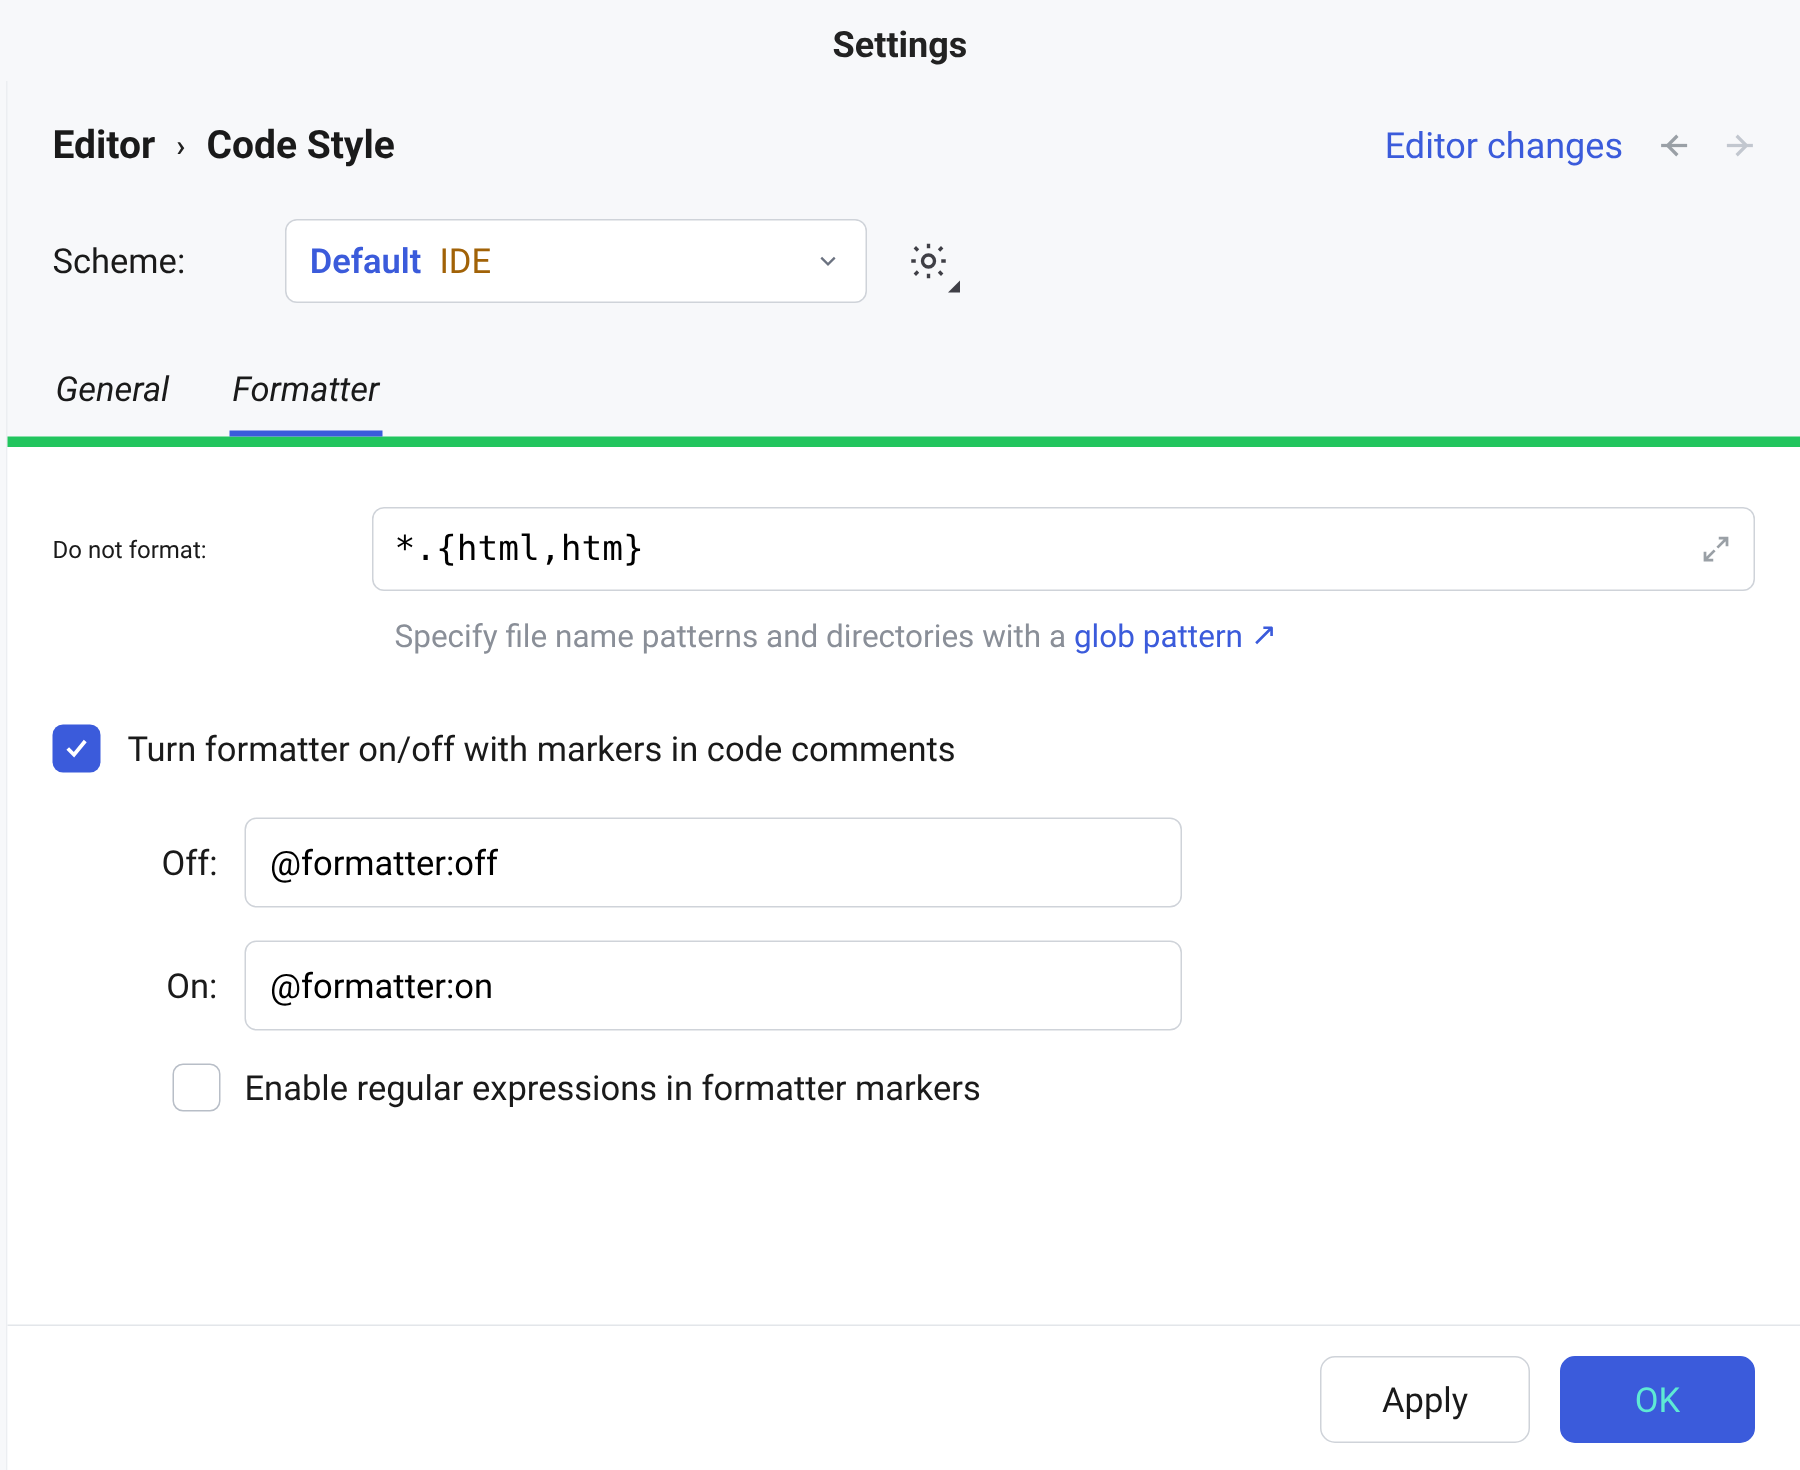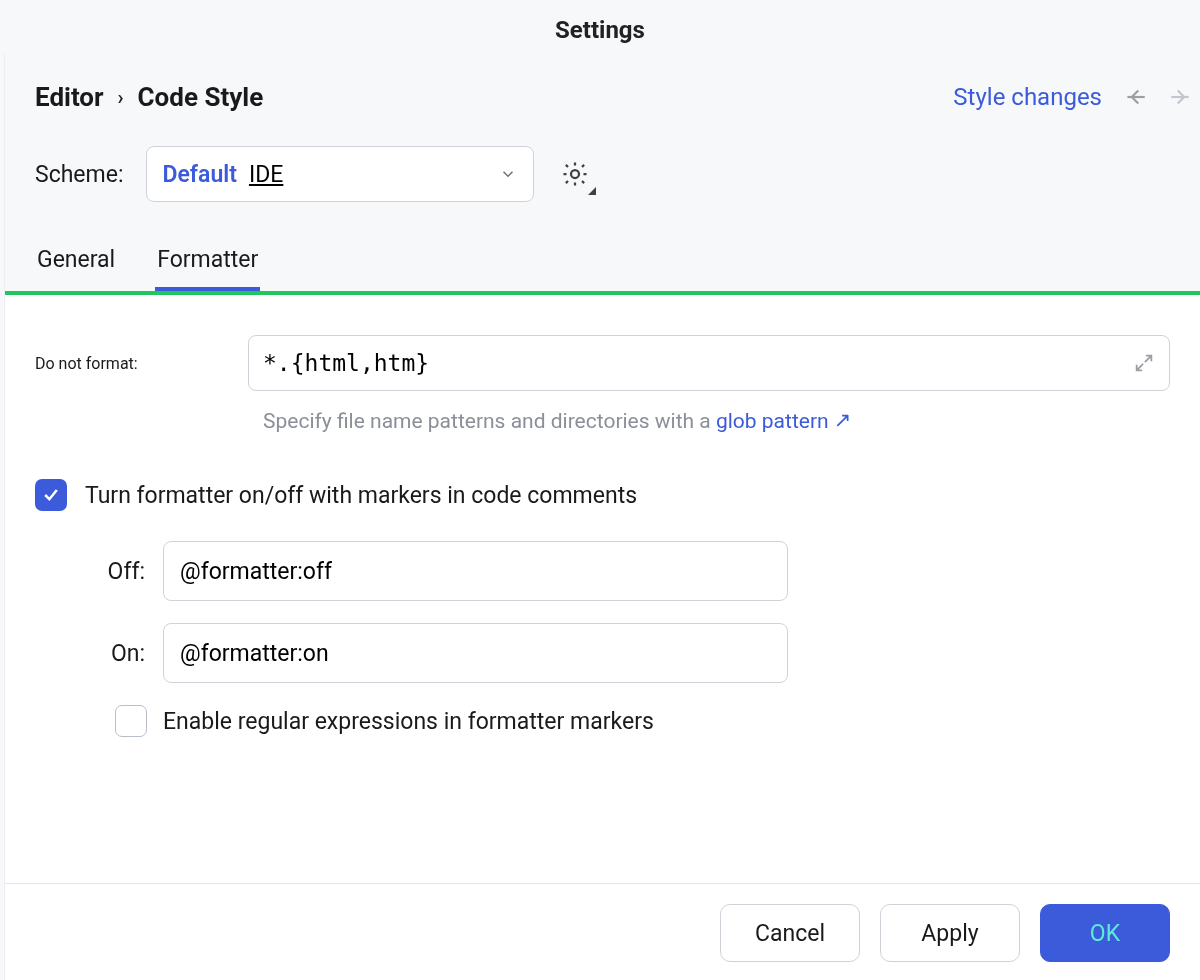--- a/index.html
+++ b/index.html
@@ -15,47 +15,48 @@
   .titlebar {
     text-align: center;
     padding: 16px 0 10px;
     font-weight: 700;
     font-size: 24px;
     color: #222;
   }
   .content { flex: 1; display: flex; flex-direction: column; padding: 0 0 0 0; border-left: 1px solid #eceef1; margin-left: 4px; }
   .breadcrumb-row {
     display: flex; align-items: center; justify-content: space-between;
-    padding: 28px 6px 10px 30px;
+    padding: 28px 26px 10px 30px;
     gap: 16px;
   }
   .breadcrumb { display: flex; align-items: center; gap: 14px; font-size: 26px; font-weight: 700; }
   .crumb-sep { color: #222; font-weight: 600; font-size: 20px; }
   .right-nav { display: flex; align-items: center; gap: 20px; }
   .link-accent { color: #3b5bdb; font-size: 24px; cursor: pointer; }
   .nav-arrow { width: 26px; height: 26px; stroke: #9aa0a6; cursor: pointer; }
 
   .scheme-row { display: flex; align-items: center; gap: 22px; padding: 24px 30px 34px; text-align: center; }
   .scheme-label { font-size: 23px; color: #1a1a1a; }
   .scheme-select {
     display: flex; align-items: center; justify-content: space-between;
     width: 388px; height: 56px;
     background: #fff; border: 1px solid #cfd3d9; border-radius: 8px;
     padding: 0 16px;
     cursor: pointer;
+    margin-left: 44px;
   }
   .scheme-select .val { display: flex; gap: 12px; font-size: 23px; }
   .scheme-default { color: #3b5bdb; font-weight: 600; }
-  .scheme-scope { color: #000000; text-decoration: underline; }
+  .scheme-scope { color: #a16207; }
   .chev { width: 18px; height: 18px; stroke: #6b7280; }
   .gear-btn { position: relative; width: 38px; height: 38px; display: flex; align-items: center; justify-content: center; cursor: pointer; }
   .gear-btn svg { width: 30px; height: 30px; stroke: #3f3f46; fill: none; }
   .gear-corner { position: absolute; right: -2px; bottom: -2px; width: 0; height: 0; border-left: 8px solid transparent; border-bottom: 8px solid #3f3f46; }
 
-  .tabs { display: flex; gap: 38px; padding: 0 30px; border-bottom: 4px solid #22c55e; }
+  .tabs { display: flex; gap: 38px; padding: 0 30px; border-bottom: 7px solid #22c55e; font-style: italic; }
   .tab { padding: 10px 2px 14px; font-size: 23px; color: #1a1a1a; cursor: pointer; border-bottom: 4px solid transparent; }
   .tab.active { border-bottom-color: #3b5bdb; }
 
   .panel { padding: 40px 30px 20px; background: #fff; flex: 1; }
 
   .row { display: flex; align-items: center; gap: 18px; }
   .dnf-label { font-size: 16px; min-width: 195px; }
   .text-input {
     flex: 1; height: 56px; background: #fff; border: 1px solid #cfd3d9; border-radius: 8px;
     padding: 0 14px; font-size: 23px; font-family: ui-monospace, SFMono-Regular, Menlo, monospace;
@@ -109,21 +110,21 @@
   <div class="titlebar">Settings</div>
 
   <div class="content">
     <div class="breadcrumb-row">
       <div class="breadcrumb">
         <span>Editor</span>
         <span class="crumb-sep">›</span>
         <span>Code Style</span>
       </div>
       <div class="right-nav">
-        <span class="link-accent">Style changes</span>
+        <span class="link-accent">Editor changes</span>
         <svg class="nav-arrow" viewBox="0 0 24 24" fill="none" stroke-width="2">
             <path d="M15 6l-6 6 6 6"></path>
             <path d="M21 12H5"></path>
           </svg>
         <svg class="nav-arrow" viewBox="0 0 24 24" fill="none" stroke-width="2" style="stroke:#c2c7cf">
             <path d="M9 6l6 6-6 6"></path>
             <path d="M3 12h16"></path>
           </svg>
       </div>
     </div>
@@ -192,18 +193,17 @@
         </div>
       </div>
 
       <div class="regex-row">
         <div class="checkbox unchecked"></div>
         <span class="cb-label">Enable regular expressions in formatter markers</span>
       </div>
     </div>
 
     <div class="footer">
-      <div class="btn">Cancel</div>
       <div class="btn">Apply</div>
       <div class="btn primary">OK</div>
     </div>
   </div>
 </div>
 
 </body></html>

